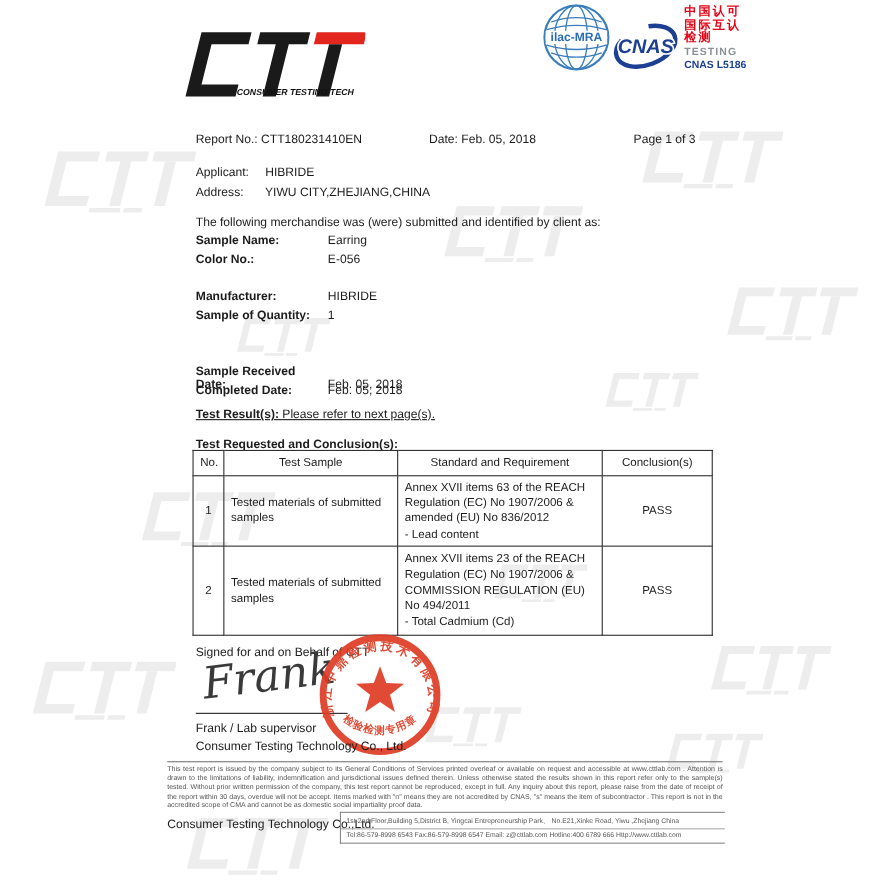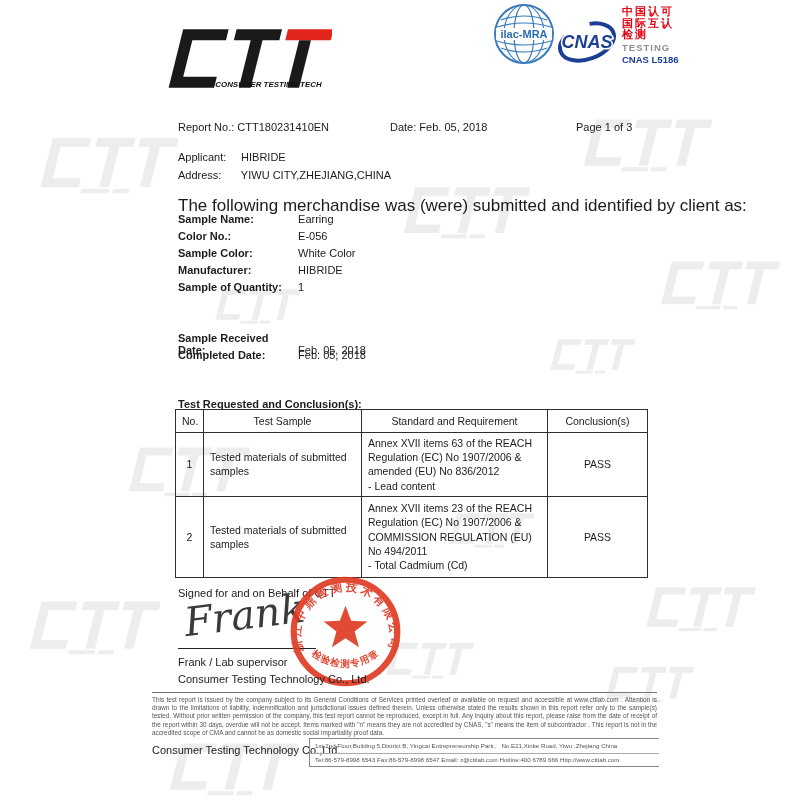--- a/index.html
+++ b/index.html
@@ -143,51 +143,50 @@
 
     <div class="abs meta" style="left:178px;top:151px;">
       <span class="lbl" style="display:inline-block;width:60px;">Applicant:</span>
       <span>HIBRIDE</span>
     </div>
     <div class="abs meta" style="left:178px;top:169px;">
       <span class="lbl" style="display:inline-block;width:60px;">Address:</span>
       <span>YIWU CITY,ZHEJIANG,CHINA</span>
     </div>
 
-    <div class="abs" style="left:178px;top:196px;font-size:17px;">The following merchandise was (were) submitted and identified by client as:</div>
+    <div class="abs" style="left:178px;top:196px;font-size:11px;">The following merchandise was (were) submitted and identified by client as:</div>
 
     <div class="fieldrow" style="top:213px;">
       <span class="flabel">Sample Name:</span>
       <span>Earring</span>
     </div>
     <div class="fieldrow" style="top:230px;">
       <span class="flabel">Color No.:</span>
       <span>E-056</span>
     </div>
-    <div class="fieldrow" style="top:247px;">
-      <span class="flabel">Sample Color:</span>
-      <span>White Color</span>
-    </div>
     <div class="fieldrow" style="top:264px;">
       <span class="flabel">Manufacturer:</span>
       <span>HIBRIDE</span>
     </div>
     <div class="fieldrow" style="top:281px;">
       <span class="flabel">Sample of Quantity:</span>
       <span>1</span>
     </div>
     <div class="fieldrow" style="top:332px;">
       <span class="flabel">Sample Received Date:</span>
       <span>Feb. 05, 2018</span>
     </div>
     <div class="fieldrow" style="top:349px;">
       <span class="flabel">Completed Date:</span>
       <span>Feb. 05, 2018</span>
     </div>
 
+    <div class="abs underline" style="left:178px;top:371px;font-size:11px;">
+      <span class="b">Test Result(s):</span><span> Please refer to next page(s).</span>
+    </div>
 
     <div class="abs b" style="left:178px;top:398px;font-size:11px;">Test Requested and Conclusion(s):</div>
 
     <table class="results">
       <colgroup>
           <col style="width:28px">
           <col style="width:158px">
           <col style="width:186px">
           <col style="width:100px">
         </colgroup>

